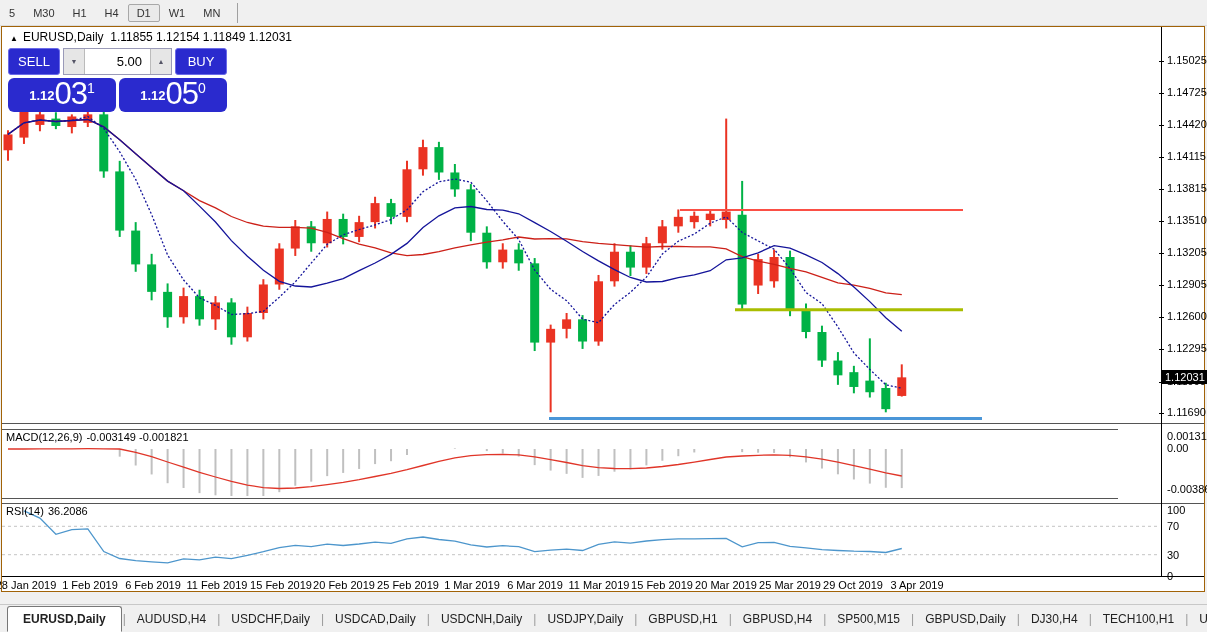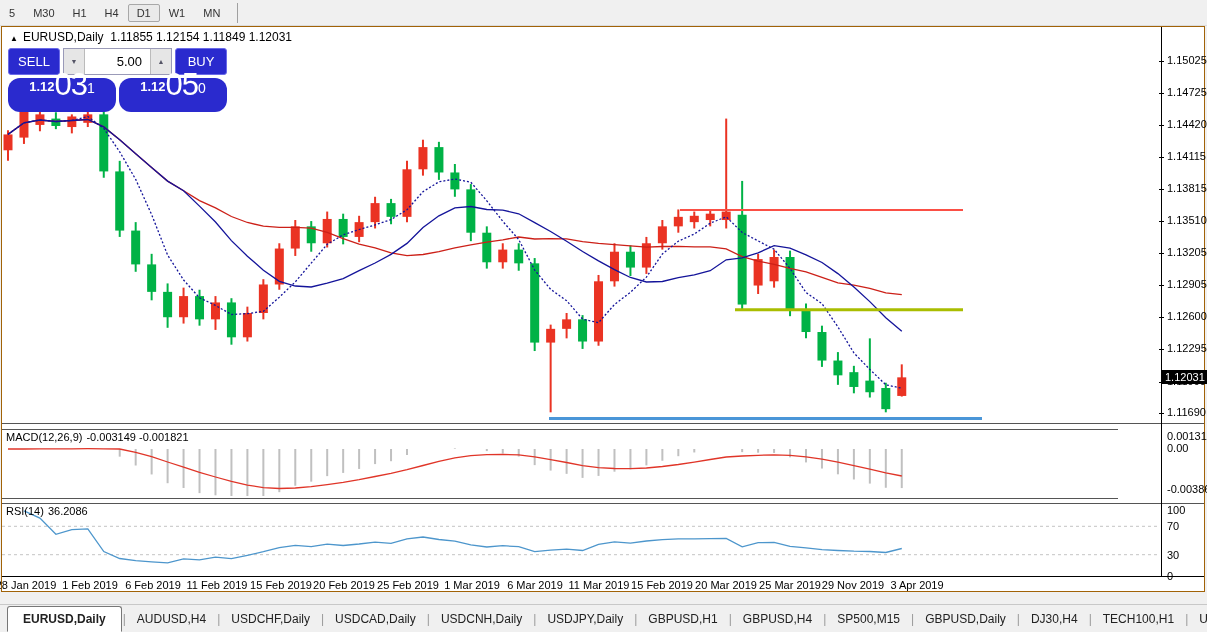--- a/index.html
+++ b/index.html
@@ -28,21 +28,21 @@
   .tp-btn{flex:0 0 52px;background:#2a2ace;color:#fff;font-size:13px;display:flex;
           align-items:center;justify-content:center;border:1px solid #6a6ae8;border-radius:3px;box-sizing:border-box;}
   .vol-box{flex:1;background:#fff;border:1px solid #9a9ab8;display:flex;align-items:stretch;box-sizing:border-box;}
   .spin{width:20px;background:#e6e6e6;color:#556;font-size:7px;display:flex;
         align-items:center;justify-content:center;}
   .spin.dn{border-right:1px solid #bbb;}
   .spin.up{border-left:1px solid #bbb;}
   .vol-value{flex:1;font-size:13px;display:flex;align-items:center;justify-content:flex-end;padding-right:8px;}
   .tp-row2{display:flex;gap:3px;margin-top:3px;height:34px;}
   .price-cell{flex:1;background:#2a2ace;color:#fff;display:flex;align-items:flex-end;
-              justify-content:center;border-radius:12px;padding-bottom:13px;}
+              justify-content:center;border-radius:6px;padding-bottom:4px;}
   .p-base{font-size:13px;font-weight:bold;padding-bottom:5px;}
   .p-big{font-size:31px;line-height:28px;letter-spacing:-1px;}
   .p-sup{font-size:14px;align-self:flex-start;padding-top:2px;}
   
   .pane-line1{position:absolute;left:0;top:396px;width:1202px;height:1px;background:#555;}
   .macd-pane{position:absolute;left:0;top:402px;width:1116px;height:68px;
              border-top:1px solid #555;border-bottom:1px solid #555;box-sizing:content-box;}
   .rsi-pane{position:absolute;left:0;top:476px;width:1202px;height:73px;border-top:1px solid #555;}
   .pane-label{position:absolute;left:4px;top:1px;font-size:11px;z-index:3;white-space:nowrap;}
   .pane-label span{margin-right:4px;}
@@ -341,21 +341,21 @@
         <div class="date-label" style="left: 215px;">11 Feb 2019</div>
         <div class="date-label" style="left: 279px;">15 Feb 2019</div>
         <div class="date-label" style="left: 342px;">20 Feb 2019</div>
         <div class="date-label" style="left: 406px;">25 Feb 2019</div>
         <div class="date-label" style="left: 470px;">1 Mar 2019</div>
         <div class="date-label" style="left: 533px;">6 Mar 2019</div>
         <div class="date-label" style="left: 597px;">11 Mar 2019</div>
         <div class="date-label" style="left: 660px;">15 Feb 2019</div>
         <div class="date-label" style="left: 724px;">20 Mar 2019</div>
         <div class="date-label" style="left: 788px;">25 Mar 2019</div>
-        <div class="date-label" style="left: 851px;">29 Nov 2019</div>
+        <div class="date-label" style="left: 851px;">29 Oct 2019</div>
         <div class="date-label" style="left: 915px;">3 Apr 2019</div>
       </div>
   </div>
 
   <div class="tabbar" id="tabbar">
     <div class="tab active">EURUSD,Daily</div>
       <span class="tab-sep">|</span>
       <div class="tab">AUDUSD,H4</div>
       <span class="tab-sep">|</span>
       <div class="tab">USDCHF,Daily</div>

